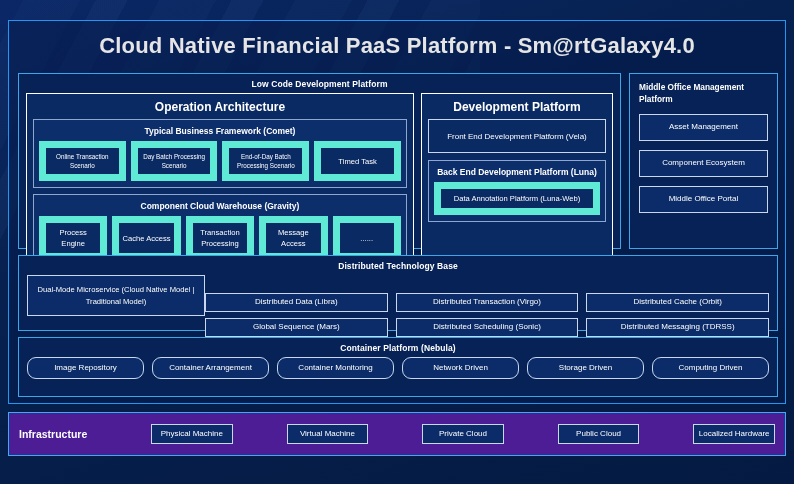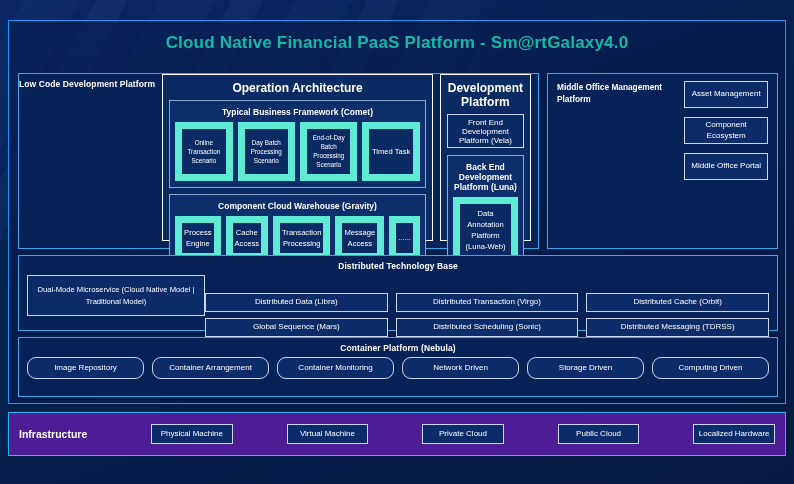--- a/index.html
+++ b/index.html
@@ -124,36 +124,36 @@
 
   
   #main-frame {
     position: absolute;
     left: 8px; top: 20px;
     width: 778px; height: 384px;
   }
 
   #title {
     text-align: center;
-    color: #14b8a6;
-    font-size: 17px;
+    color: #e5e5e5;
+    font-size: 22px;
     font-weight: bold;
     padding-top: 12px;
     letter-spacing: .2px;
   }
 
   
   #row1 {
     position: absolute;
     left: 9px; top: 52px;
     width: 760px; height: 176px;
     display: flex;
     gap: 8px;
   }
-  #lowcode { width: 521px; display: flex; flex-direction: row; }
+  #lowcode { width: 603px; display: flex; flex-direction: column; }
   #lowcode-body {
     flex: 1;
     display: flex;
     gap: 7px;
     padding: 0 7px 7px;
   }
   #op-arch { flex: 2.03; display: flex; flex-direction: column; }
   #dev-plat { flex: 1; display: flex; flex-direction: column; }
 
   #dev-plat .subgroup.solo {
@@ -168,21 +168,21 @@
     justify-content: center;
     color: #fff;
     font-size: 8px;
     text-align: center;
   }
 
   #midoffice {
     flex: 1;
     padding: 7px 9px 8px;
     display: flex;
-    flex-direction: row;
+    flex-direction: column;
   }
   #midoffice .mo-title {
     color: #ffffff;
     font-weight: bold;
     font-size: 8.3px;
     line-height: 1.45;
     margin-bottom: 9px;
   }
   #midoffice .mo-items { display: flex; flex-direction: column; gap: 9px; }
   #midoffice .pill { height: 27px; }

